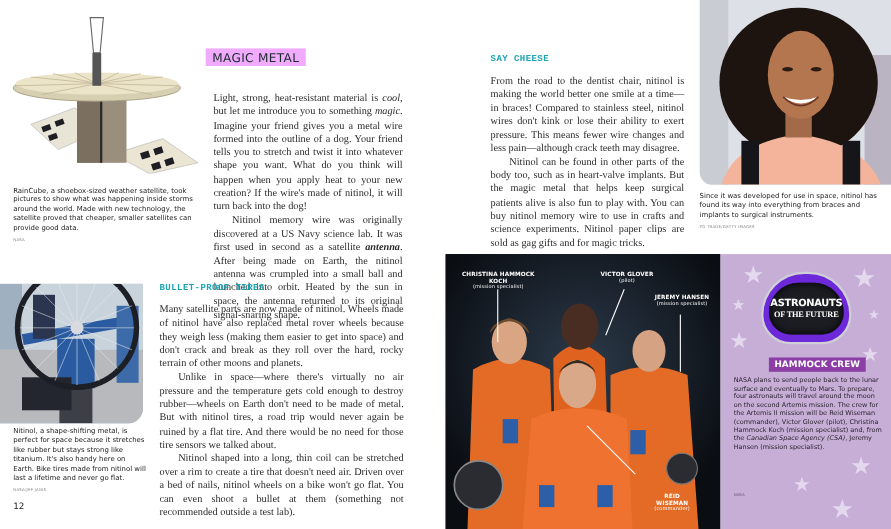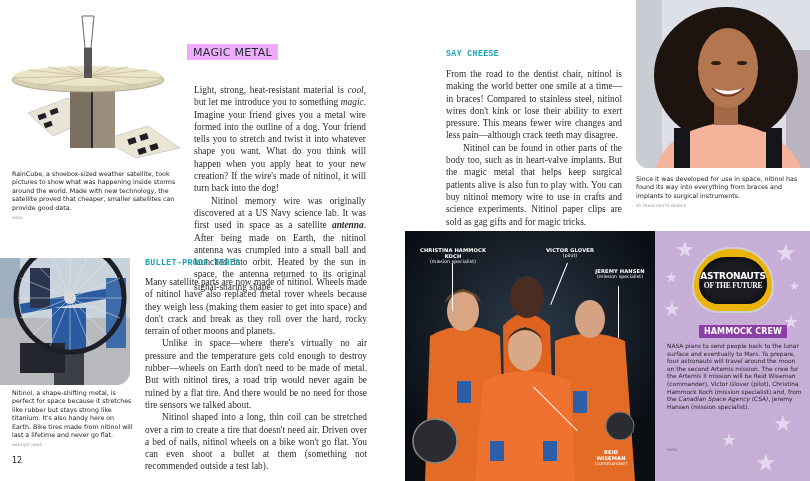--- a/index.html
+++ b/index.html
@@ -38,21 +38,21 @@
   .girl-photo { left: 636px; top: 0px; width: 174px; height: 168px; border-radius: 0 0 0 12px; overflow: hidden; background: #dcdfe4; }
   .cap-girl { left: 636px; top: 175px; width: 172px; }
 
   .astro-photo { left: 405px; top: 231px; width: 250px; height: 250px; background: #0e1116; overflow: hidden; }
   .astro-label { position: absolute; text-align: center; color: #fff; font-family: "DejaVu Sans", sans-serif; font-weight: bold; font-size: 5.2px; line-height: 6.2px; letter-spacing: 0.1px; }
   .astro-label .role { font-weight: normal; font-size: 4.6px; display: block; }
   .pointer { position: absolute; background: #ffffff; width: 1px; }
 
   .sidebar { left: 655px; top: 231px; width: 155px; height: 250px; background: #c6aed6; overflow: hidden; }
   .star { position: absolute; color: #e4d8ef; }
-  .helmet { position: absolute; left: 37px; top: 16px; width: 82px; height: 66px; border-radius: 44px 44px 30px 30px; background: #eab308; border: 2px solid #cfcfd6; }
+  .helmet { position: absolute; left: 37px; top: 16px; width: 82px; height: 66px; border-radius: 44px 44px 30px 30px; background: #6d28d9; border: 2px solid #cfcfd6; }
   .visor { position: absolute; left: 5px; top: 8px; width: 68px; height: 47px; border-radius: 30px 30px 22px 22px; background: #1b1d22; box-shadow: inset 0 0 8px #000; display:flex; flex-direction:column; align-items:center; justify-content:center; }
   .visor .t1 { font-family: "DejaVu Sans", sans-serif; font-weight: bold; color: #fff; font-size: 9px; letter-spacing: -0.3px; line-height: 10px; }
   .visor .t2 { font-family: Liberation Serif, serif; font-weight: bold; color: #fff; font-size: 7.6px; line-height: 9px; letter-spacing: -0.2px; }
   .crew-badge { position: absolute; left: 44px; top: 94px; background: #8c3ea6; color: #fff; font-family: "DejaVu Sans", sans-serif; font-weight: bold; font-size: 8px; padding: 2px 5px; letter-spacing: 0.1px; }
   .sidebar-text { position: absolute; left: 12px; top: 112px; width: 136px; font-family: "DejaVu Sans", sans-serif; font-size: 5.9px; line-height: 7.6px; color: #2b2330; }
   .sidebar-text em { font-style: italic; }
   .sidebar-credit { position: absolute; left: 12px; top: 217px; font-family: "DejaVu Sans", sans-serif; font-size: 3.6px; color: #6d5d79; text-transform: uppercase; }
 </style>
 </head>
 <body>
@@ -137,21 +137,21 @@
 <div class="abs caption cap-bike">
   <div>Nitinol, a shape-shifting metal, is perfect for space because it stretches like rubber but stays strong like titanium. It's also handy here on Earth. Bike tires made from nitinol will last a lifetime and never go flat.</div>
   <div class="credit">NASA/JEF JANIS</div>
 </div>
 
 <div class="abs page-num">12</div>
 
 <div class="abs magic-heading">MAGIC METAL</div>
 <div class="abs body-text magic-body">
   <p><span>Light, strong, heat-resistant material is </span><em>cool</em><span>, but let me introduce you to something </span><em>magic</em><span>. Imagine your friend gives you a metal wire formed into the outline of a dog. Your friend tells you to stretch and twist it into whatever shape you want. What do you think will happen when you apply heat to your new creation? If the wire's made of nitinol, it will turn back into the dog!</span></p>
-  <p><span>Nitinol memory wire was originally discovered at a US Navy science lab. It was first used in space as a satellite </span><b><i>antenna</i></b><span>. After being made on Earth, the nitinol antenna was crumpled into a small ball and launched into orbit. Heated by the sun in space, the antenna returned to its original signal-snaring shape.</span></p>
+  <p><span>Nitinol memory wire was originally discovered at a US Navy science lab. It was first used in second as a satellite </span><b><i>antenna</i></b><span>. After being made on Earth, the nitinol antenna was crumpled into a small ball and launched into orbit. Heated by the sun in space, the antenna returned to its original signal-snaring shape.</span></p>
 </div>
 
 <div class="abs teal-heading tires-heading">BULLET-PROOF TIRES</div>
 <div class="abs body-text tires-body">
   <p>Many satellite parts are now made of nitinol. Wheels made of nitinol have also replaced metal rover wheels because they weigh less (making them easier to get into space) and don't crack and break as they roll over the hard, rocky terrain of other moons and planets.</p>
   <p>Unlike in space—where there's virtually no air pressure and the temperature gets cold enough to destroy rubber—wheels on Earth don't need to be made of metal. But with nitinol tires, a road trip would never again be ruined by a flat tire. And there would be no need for those tire sensors we talked about.</p>
   <p>Nitinol shaped into a long, thin coil can be stretched over a rim to create a tire that doesn't need air. Driven over a bed of nails, nitinol wheels on a bike won't go flat. You can even shoot a bullet at them (something not recommended outside a test lab).</p>
 </div>
 
 <div class="abs teal-heading cheese-heading">SAY CHEESE</div>

